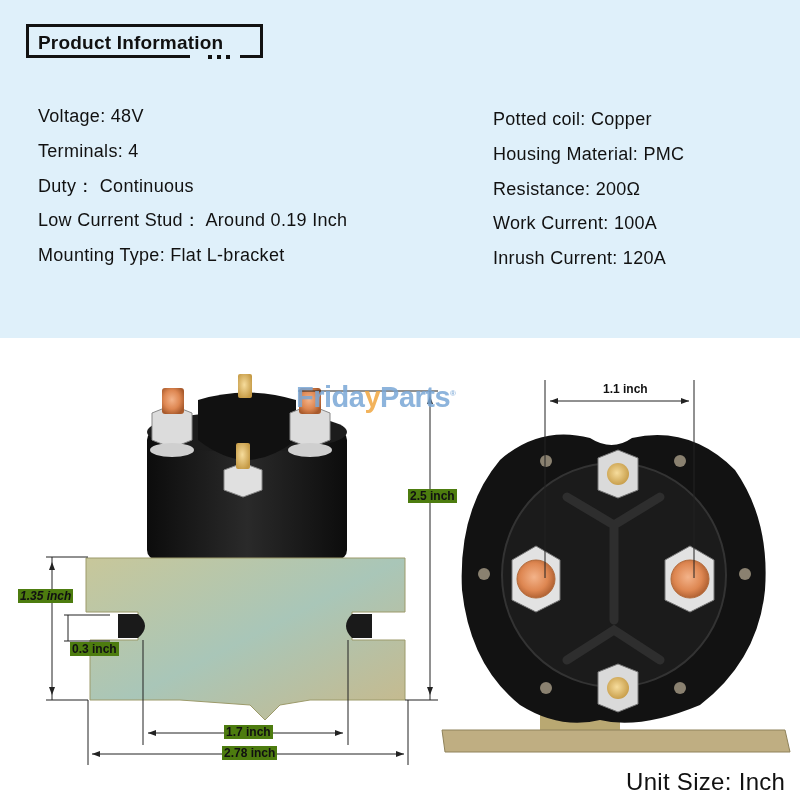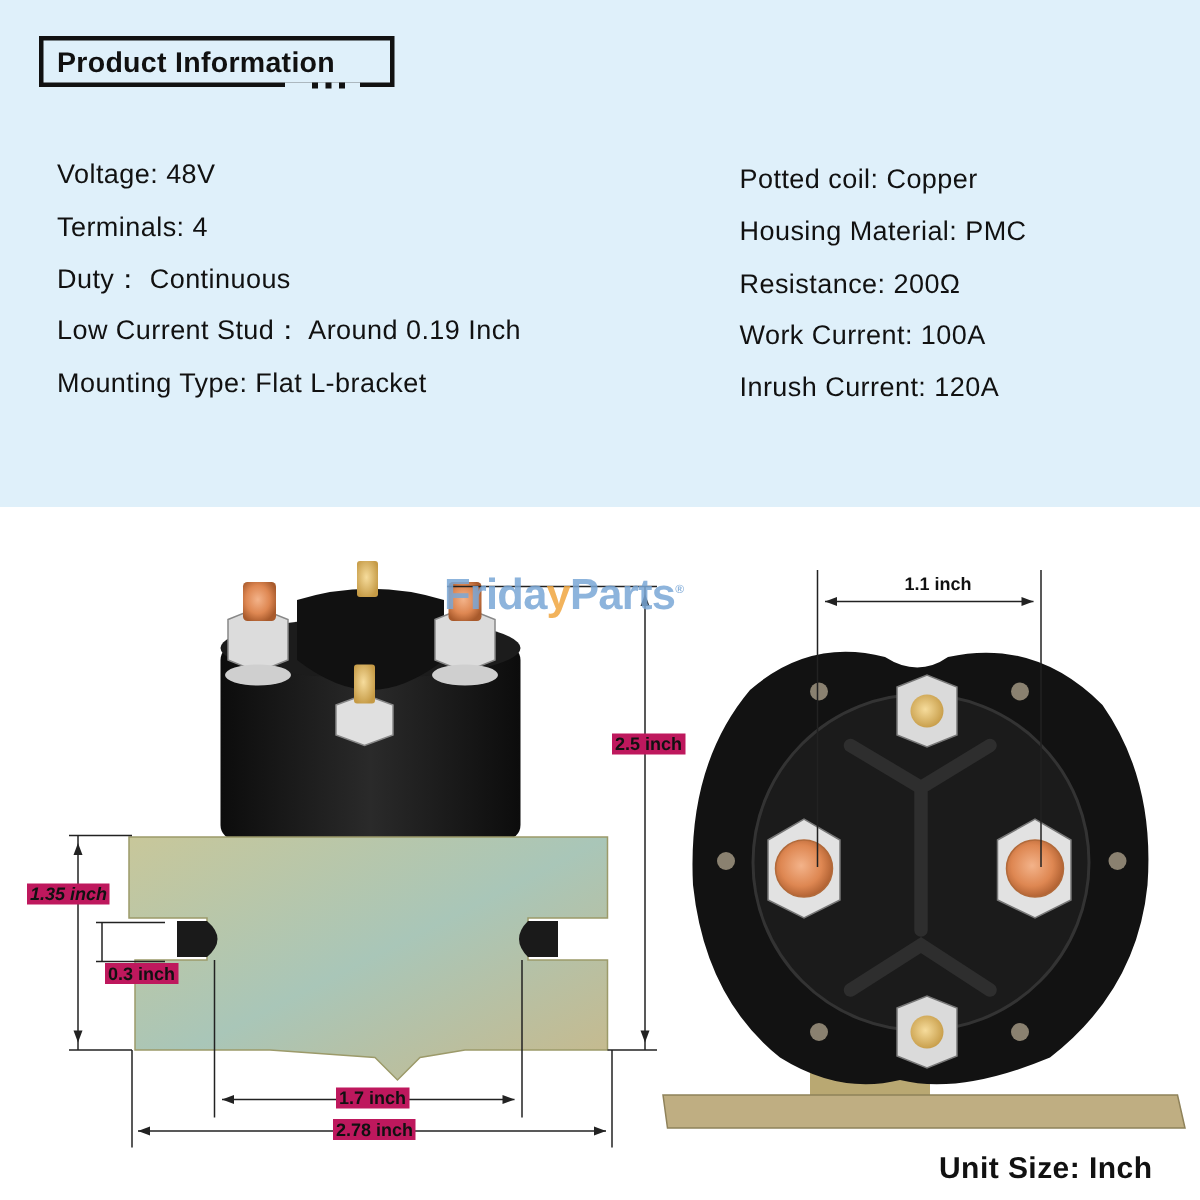--- a/index.html
+++ b/index.html
@@ -7,25 +7,25 @@
   .band{position:absolute;left:0;top:0;width:800px;height:338px;background:#dff0fa;}
   .title-box{position:absolute;left:26px;top:13px;width:237px;height:34px;border:3px solid #111;border-left-width:3px;box-sizing:border-box;margin-top:11px;}
   .title-box .gap{position:absolute;right:20px;bottom:-3px;width:50px;height:3px;background:#dff0fa;}
   .title-box .dots{position:absolute;right:30px;bottom:-4px;display:flex;gap:5px;}
   .title-box .dots span{width:4px;height:4px;background:#111;display:block;}
   .title-text{position:absolute;left:9px;top:5px;font-size:19px;font-weight:bold;letter-spacing:0.2px;white-space:nowrap;}
   .specs{position:absolute;font-size:18px;line-height:34.8px;letter-spacing:0.3px;white-space:nowrap;}
   .specs.left{left:38px;top:99px;}
   .specs.right{left:493px;top:102px;}
   .spec-row{display:block;}
-  .dim{position:absolute;font-size:12px;font-weight:bold;font-family:"Liberation Sans",sans-serif;color:#111;white-space:nowrap;background:#be185d;padding:0 2px;}
+  .dim{position:absolute;font-size:12px;font-weight:bold;font-family:"Liberation Sans",sans-serif;color:#111;white-space:nowrap;background:#4d7c0f;padding:0 2px;}
   .watermark{position:absolute;left:296px;top:381px;font-size:29px;font-weight:bold;color:#7aa7d6;opacity:0.85;letter-spacing:-0.5px;}
   .watermark .v{color:#f0a640;}
   .watermark sup{font-size:8px;color:#7aa7d6;}
-  .unit{position:absolute;left:626px;top:768px;font-size:20px;font-weight:bold;letter-spacing:0.3px;}
+  .unit{position:absolute;left:626px;top:768px;font-size:24px;font-weight:normal;letter-spacing:0.3px;}
   svg{position:absolute;left:0;top:0;}
 </style>
 </head>
 <body>
 
 <div class="band"></div>
 
 <div class="title-box">
   <span class="title-text">Product Information</span>
   <span class="gap"></span>

